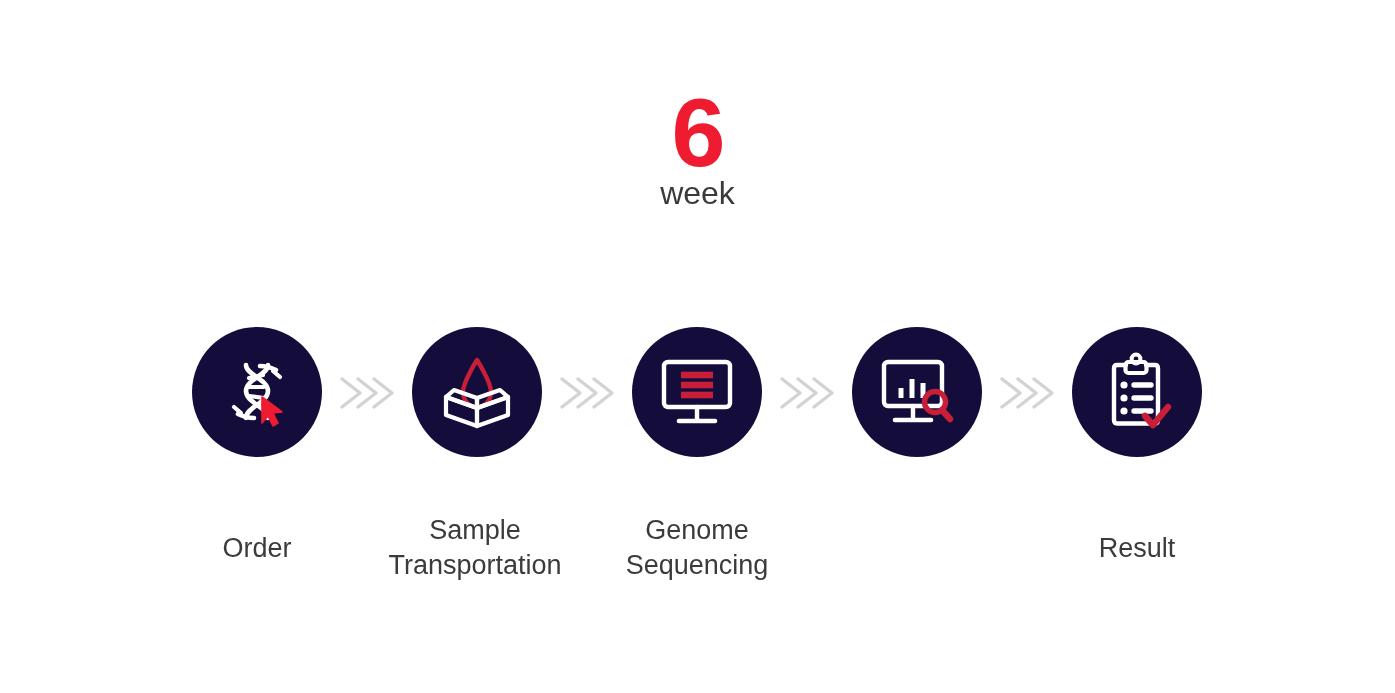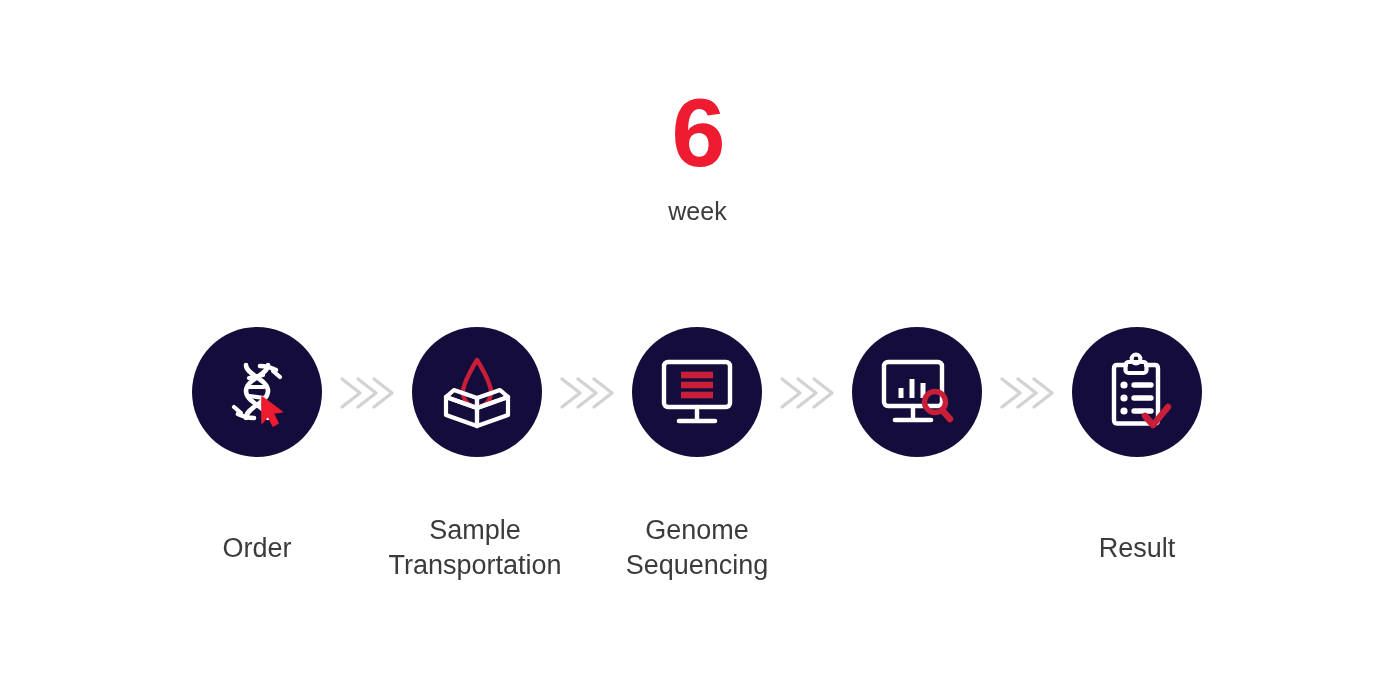--- a/index.html
+++ b/index.html
@@ -35,23 +35,23 @@
     display: block;
     font-family: "Liberation Sans", sans-serif;
     font-size: 97px;
     line-height: 0.92;
     font-weight: 700;
     color: #ee1b31;
     letter-spacing: -2px;
   }
   .duration-unit {
     display: block;
-    margin-top: 22px;
-    font-family: "Liberation Sans", sans-serif;
-    font-size: 25px;
+    margin-top: 0;
+    font-family: "Liberation Sans", sans-serif;
+    font-size: 32px;
     line-height: 1;
     font-weight: 400;
     color: #3b3b3d;
   }
 
   
   .flow-row {
     position: absolute;
     left: 0;
     top: 327px;

